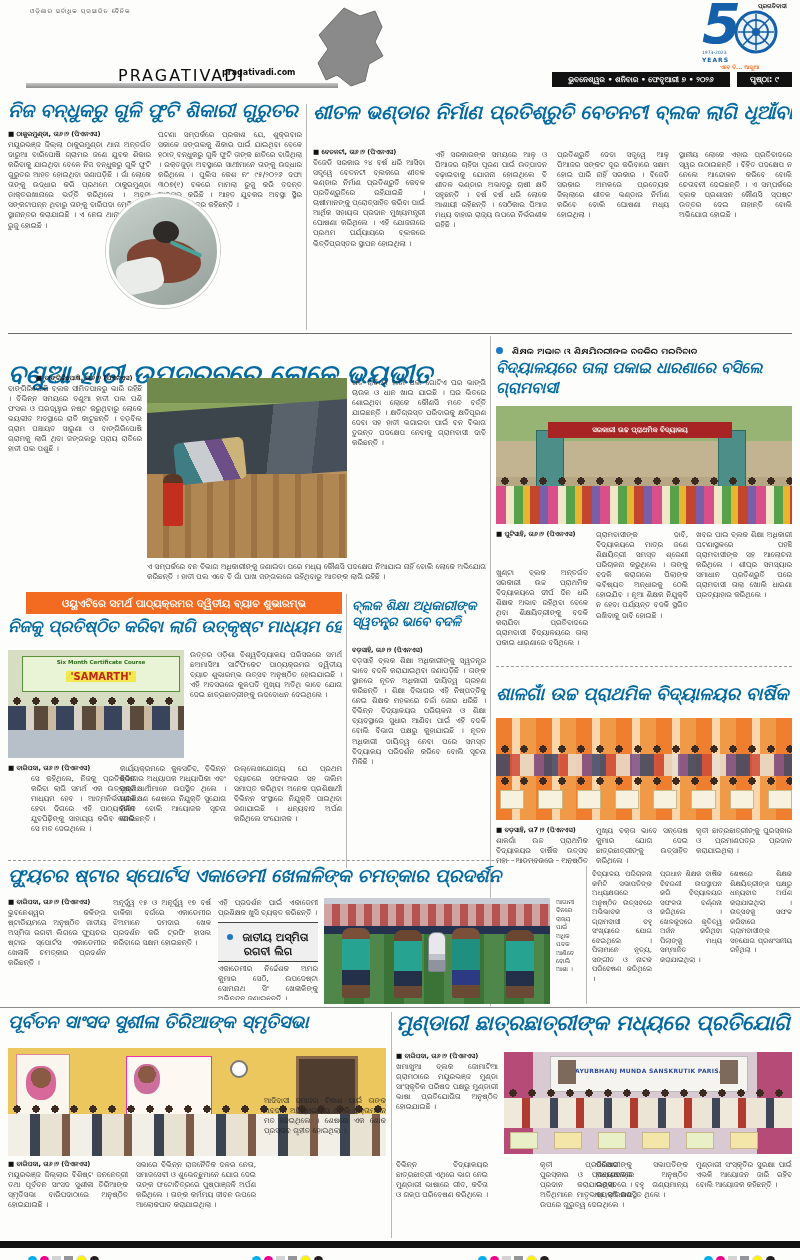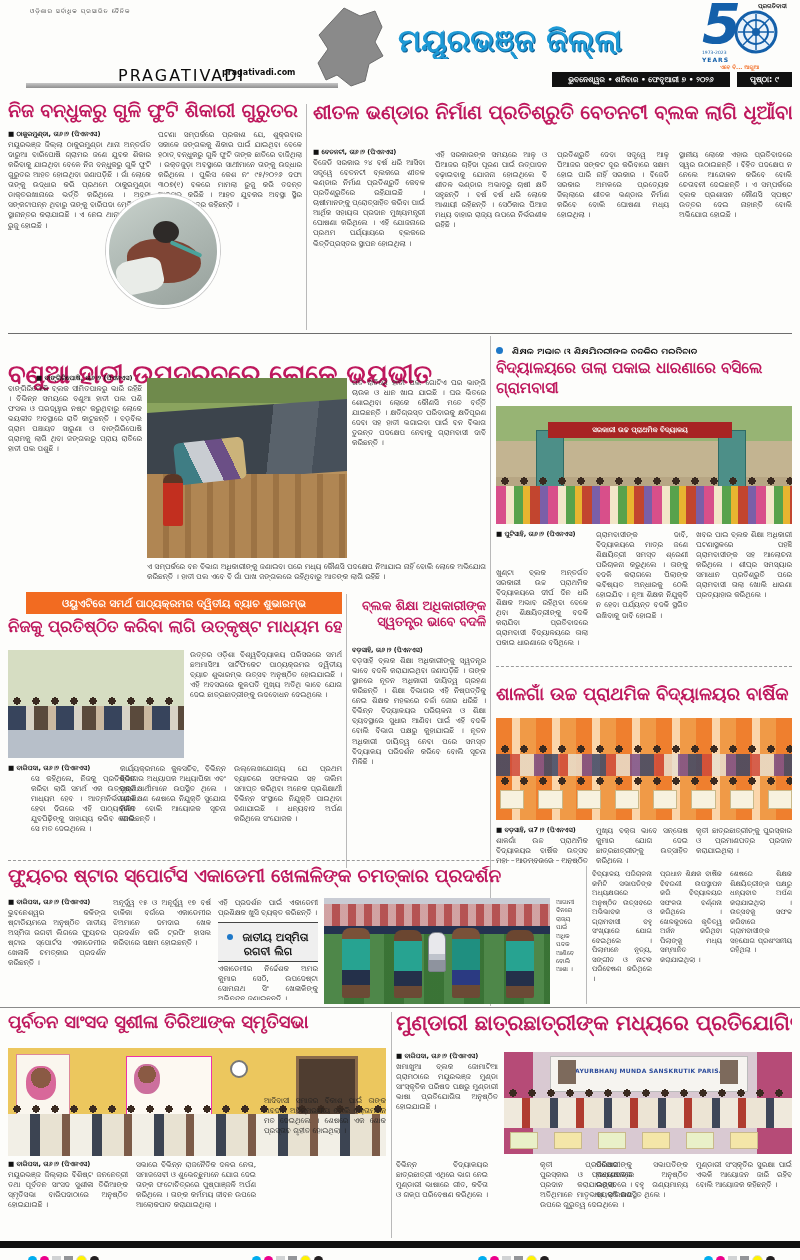--- a/index.html
+++ b/index.html
@@ -1,19 +1,19 @@
 <!DOCTYPE html>
 <html><head>
 <meta charset="utf-8">
 <style>
   html,body{margin:0;padding:0;}
   body{width:800px;height:1260px;position:relative;background:#fdfdfb;
        font-family:"DejaVu Sans",sans-serif;color:#1a1a1a;overflow:hidden;}
   .abs{position:absolute;}
-  .hl{font-weight:800;color:#be185d;line-height:1.08;letter-spacing:-0.2px;overflow:hidden;}
+  .hl{font-weight:800;color:#0369a1;line-height:1.08;letter-spacing:-0.2px;overflow:hidden;font-style:italic;}
   .hl1{white-space:nowrap;}
   .byline{font-size:6.6px;font-weight:700;color:#111;}
   .bt{font-size:7.4px;line-height:1.36;text-align:justify;color:#232323;overflow:hidden;}
   .vrule{width:1px;background:#b9b9b9;}
   .hrule{height:1px;background:#6d6d6d;}
   .dashrule{height:0;border-top:1px dashed #9a9a9a;}
   .photo{position:absolute;overflow:hidden;background:#cfcfc7;}
   .kicker-dot{display:inline-block;width:7px;height:7px;border-radius:50%;background:#1e78c8;margin-right:4px;vertical-align:middle;}
   .head-row{background-image:radial-gradient(circle 4px at 9px 5px,#3a2a20 92%,transparent 95%);background-size:19px 12px;background-repeat:repeat-x;}
   .cert{background:#f7f2df;border:1px solid #c9b98a;}
@@ -27,21 +27,20 @@
   <div class="abs" style="left:30px;top:7px;font-size:6px;color:#333;letter-spacing:1px;">ଓଡ଼ିଶାର ସର୍ବାଧିକ ପ୍ରସାରିତ ଦୈନିକ</div>
   <div class="abs" style="left:118px;top:66px;font-size:16px;font-weight:400;letter-spacing:2px;color:#0b0b0b;text-align:center;">PRAGATIVADI</div>
   <div class="abs" style="left:222px;top:68px;font-size:8px;font-weight:700;color:#0b0b0b;">pragativadi.com</div>
   <div class="abs" style="left:26px;top:83px;width:312px;height:5px;background:linear-gradient(#c7c7c7,#8f8f8f);"></div>
 
   <div class="abs" style="left:306px;top:5px;width:82px;height:84px;">
     <svg width="82" height="84" viewBox="0 0 82 84">
       <path d="M38,3 L54,11 L69,6 L76,22 L69,37 L77,51 L63,59 L59,76 L45,81 L31,70 L20,75 L12,58 L22,44 L13,30 L25,17 Z" fill="#8a8a8a" stroke="#6e6e6e" stroke-width="1"></path>
     </svg>
   </div>
-  <div class="abs" style="left:398px;top:22px;width:290px;font-size:31px;font-weight:900;color:#1e9ad6;white-space:nowrap;overflow:hidden;text-shadow:1px 1px 0 #0d5e93;">ମୟୂରଭଞ୍ଜ ଜିଲ୍ଲା</div>
 
   <div class="abs" style="left:700px;top:2px;width:94px;height:68px;">
     <span style="position:absolute;left:2px;top:-6px;font-size:56px;font-weight:900;color:#1460aa;font-style:italic;line-height:1;">5</span>
     <span class="abs" style="left:34px;top:8px;">
       <svg width="44" height="44" viewBox="0 0 44 44">
         <circle cx="22" cy="22" r="20" fill="#eaf3fb" stroke="#1460aa" stroke-width="3"></circle>
         <circle cx="22" cy="22" r="12" fill="none" stroke="#1460aa" stroke-width="2"></circle>
         <circle cx="22" cy="22" r="4" fill="#1460aa"></circle>
         <g stroke="#1460aa" stroke-width="1.5">
           <line x1="22" y1="4" x2="22" y2="40"></line>
@@ -120,35 +119,39 @@
   <div class="abs byline" style="left:496px;top:530px;width:140px;">■ ପୁଟିସାହି, ତା୬।୨ (ପିଏନଏସ)</div>
   <div class="abs bt" style="left:496px;top:540px;width:92px;height:118px;margin-top:28px;">ଖୁଣ୍ଟା ବ୍ଲକ ଅନ୍ତର୍ଗତ ସରକାରୀ ଉଚ୍ଚ ପ୍ରାଥମିକ ବିଦ୍ୟାଳୟରେ ଦୀର୍ଘ ଦିନ ଧରି ଶିକ୍ଷକ ଅଭାବ ରହିଥିବା ବେଳେ ଥିବା ଶିକ୍ଷୟିତ୍ରୀଙ୍କୁ ବଦଳି କରାଯିବା ପ୍ରତିବାଦରେ ଗ୍ରାମବାସୀ ବିଦ୍ୟାଳୟରେ ତାଲା ପକାଇ ଧାରଣାରେ ବସିଥିଲେ ।</div>
   <div class="abs bt" style="left:596px;top:530px;width:92px;height:128px;">ଗ୍ରାମବାସୀଙ୍କ ଦାବି, ବିଦ୍ୟାଳୟରେ ମାତ୍ର ଜଣେ ଶିକ୍ଷୟିତ୍ରୀ ସମସ୍ତ ଶ୍ରେଣୀ ପରିଚାଳନା କରୁଥିଲେ । ତାଙ୍କୁ ବଦଳି କରାଗଲେ ପିଲାଙ୍କ ଭବିଷ୍ୟତ ଅନ୍ଧାରକୁ ଠେଲି ହୋଇଯିବ । ନୂଆ ଶିକ୍ଷକ ନିଯୁକ୍ତି ନ ହେବା ପର୍ଯ୍ୟନ୍ତ ବଦଳି ସ୍ଥଗିତ ରଖିବାକୁ ଦାବି ହୋଇଛି ।</div>
   <div class="abs bt" style="left:696px;top:530px;width:96px;height:128px;">ଖବର ପାଇ ବ୍ଲକ ଶିକ୍ଷା ଅଧିକାରୀ ଘଟଣାସ୍ଥଳରେ ପହଞ୍ଚି ଗ୍ରାମବାସୀଙ୍କ ସହ ଆଲୋଚନା କରିଥିଲେ । ଶୀଘ୍ର ସମସ୍ୟାର ସମାଧାନ ପ୍ରତିଶ୍ରୁତି ପରେ ଗ୍ରାମବାସୀ ତାଲା ଖୋଲି ଧାରଣା ପ୍ରତ୍ୟାହାର କରିଥିଲେ ।</div>
 </div>
 
 <div>
   <div class="abs" style="left:26px;top:592px;width:316px;height:22px;background:#f26b21;color:#fff;font-size:10.5px;font-weight:800;text-align:center;line-height:22px;overflow:hidden;">ଓୟୁଏଟିରେ ସମର୍ଥ ପାଠ୍ୟକ୍ରମର ଦ୍ୱିତୀୟ ବ୍ୟାଚ ଶୁଭାରମ୍ଭ</div>
   <div class="abs hl hl1" style="left:8px;top:618px;width:334px;height:28px;font-size:16.5px;">ନିଜକୁ ପ୍ରତିଷ୍ଠିତ କରିବା ଲାଗି ଉତ୍କୃଷ୍ଟ ମାଧ୍ୟମ ହେଉଛି ସମର୍ଥ</div>
   <div class="photo" style="left:8px;top:650px;width:176px;height:108px;background:linear-gradient(#d6ddc2 0 62%,#9aa4b0 62%);">
+    <div class="abs" style="left:14px;top:6px;width:156px;height:34px;background:#e9f3d6;border:1px solid #5a8f3c;text-align:center;overflow:hidden;">
+      <div style="font-size:5.5px;color:#2f6b1f;font-weight:700;margin-top:2px;">Six Month Certificate Course</div>
+      <div style="display:inline-block;font-size:10px;color:#c2271c;font-weight:900;background:#f4e84e;padding:0 4px;margin-top:1px;">'SAMARTH'</div>
+    </div>
     <div class="abs head-row" style="left:0;top:46px;width:176px;height:12px;"></div>
     <div class="abs" style="left:0;top:56px;width:176px;height:24px;background:repeating-linear-gradient(90deg,#37445c 0 18px,#d8d3c6 18px 26px,#5a4a3c 26px 40px,#cbb9a0 40px 48px);"></div>
     <div class="abs" style="left:0;top:80px;width:176px;height:28px;background:#b7bfc9;"></div>
   </div>
   <div class="abs bt" style="left:190px;top:650px;width:152px;height:108px;">ଉତ୍ତର ଓଡ଼ିଶା ବିଶ୍ୱବିଦ୍ୟାଳୟ ପରିସରରେ ସମର୍ଥ ଛଅମାସିଆ ସାର୍ଟିଫିକେଟ ପାଠ୍ୟକ୍ରମର ଦ୍ୱିତୀୟ ବ୍ୟାଚ ଶୁଭାରମ୍ଭ ଉତ୍ସବ ଅନୁଷ୍ଠିତ ହୋଇଯାଇଛି । ଏହି ଅବସରରେ କୁଳପତି ମୁଖ୍ୟ ଅତିଥି ଭାବେ ଯୋଗ ଦେଇ ଛାତ୍ରଛାତ୍ରୀଙ୍କୁ ଉଦବୋଧନ ଦେଇଥିଲେ ।</div>
   <div class="abs byline" style="left:8px;top:764px;width:140px;">■ ବାରିପଦା, ତା୬।୨ (ପିଏନଏସ)</div>
   <div class="abs bt" style="left:8px;top:774px;width:104px;height:94px;margin-left:23px;">ସେ କହିଥିଲେ, ନିଜକୁ ପ୍ରତିଷ୍ଠିତ କରିବା ଲାଗି ସମର୍ଥ ଏକ ଉତ୍କୃଷ୍ଟ ମାଧ୍ୟମ ହେବ । ଆତ୍ମନିର୍ଭରଶୀଳ ହେବା ଦିଗରେ ଏହି ପାଠ୍ୟକ୍ରମ ଯୁବପିଢ଼ିଙ୍କୁ ସାହାଯ୍ୟ କରିବ ବୋଲି ସେ ମତ ଦେଇଥିଲେ ।</div>
   <div class="abs bt" style="left:120px;top:764px;width:106px;height:104px;font-family:Liberation Serif, serif;">କାର୍ଯ୍ୟକ୍ରମରେ କୁଳସଚିବ, ବିଭିନ୍ନ ବିଭାଗର ଅଧ୍ୟାପକ ଅଧ୍ୟାପିକା ଏବଂ ପ୍ରଶିକ୍ଷାର୍ଥୀମାନେ ଉପସ୍ଥିତ ଥିଲେ । ପ୍ରଶିକ୍ଷଣ ଶେଷରେ ନିଯୁକ୍ତି ସୁଯୋଗ ମିଳିବ ବୋଲି ଆୟୋଜକ ସୂଚନା ଦେଇଛନ୍ତି ।</div>
   <div class="abs bt" style="left:234px;top:764px;width:108px;height:104px;">ଉଲ୍ଲେଖଯୋଗ୍ୟ ଯେ ପ୍ରଥମ ବ୍ୟାଚରେ ସଫଳତାର ସହ ତାଲିମ ସମାପ୍ତ କରିଥିବା ଅନେକ ପ୍ରଶିକ୍ଷାର୍ଥୀ ବିଭିନ୍ନ ସଂସ୍ଥାରେ ନିଯୁକ୍ତି ପାଇଥିବା ଜଣାଯାଇଛି । ଧନ୍ୟବାଦ ଅର୍ପଣ କରିଥିଲେ ସଂଯୋଜକ ।</div>
 </div>
 
 <div class="abs vrule" style="left:346px;top:594px;height:274px;"></div>
 
 <div>
-  <div class="abs hl" style="left:352px;top:598px;width:134px;height:42px;font-size:13px;line-height:1.25;text-align:right;">ବ୍ଲକ ଶିକ୍ଷା ଅଧିକାରୀଙ୍କ ସ୍ୱତନ୍ତ୍ର ଭାବେ ବଦଳି</div>
+  <div class="abs hl" style="left:352px;top:598px;width:134px;height:42px;font-size:13px;line-height:1.25;text-align:left;">ବ୍ଲକ ଶିକ୍ଷା ଅଧିକାରୀଙ୍କ ସ୍ୱତନ୍ତ୍ର ଭାବେ ବଦଳି</div>
   <div class="abs byline" style="left:352px;top:646px;width:134px;">ବଡ଼ସାହି, ତା୬।୨ (ପିଏନଏସ)</div>
   <div class="abs bt" style="left:352px;top:656px;width:134px;height:212px;">ବଡ଼ସାହି ବ୍ଲକ ଶିକ୍ଷା ଅଧିକାରୀଙ୍କୁ ସ୍ୱତନ୍ତ୍ର ଭାବେ ବଦଳି କରାଯାଇଥିବା ଜଣାପଡ଼ିଛି । ତାଙ୍କ ସ୍ଥାନରେ ନୂତନ ଅଧିକାରୀ ଦାୟିତ୍ୱ ଗ୍ରହଣ କରିଛନ୍ତି । ଶିକ୍ଷା ବିଭାଗର ଏହି ନିଷ୍ପତ୍ତିକୁ ନେଇ ଶିକ୍ଷକ ମହଲରେ ଚର୍ଚ୍ଚା ଜୋର ଧରିଛି । ବିଭିନ୍ନ ବିଦ୍ୟାଳୟର ପରିଚାଳନା ଓ ଶିକ୍ଷା ବ୍ୟବସ୍ଥାରେ ସୁଧାର ଆଣିବା ପାଇଁ ଏହି ବଦଳି ବୋଲି ବିଭାଗ ପକ୍ଷରୁ କୁହାଯାଇଛି । ନୂତନ ଅଧିକାରୀ ଦାୟିତ୍ୱ ନେବା ପରେ ସମସ୍ତ ବିଦ୍ୟାଳୟ ପରିଦର୍ଶନ କରିବେ ବୋଲି ସୂଚନା ମିଳିଛି ।</div>
 </div>
 
 <div>
   <div class="abs dashrule" style="left:496px;top:666px;width:296px;"></div>
   <div class="abs hl hl1" style="left:496px;top:684px;width:296px;height:28px;font-size:18px;">ଶାଳଗାଁ ଉଚ୍ଚ ପ୍ରାଥମିକ ବିଦ୍ୟାଳୟର ବାର୍ଷିକ ଉତ୍ସବ</div>
   <div class="photo" style="left:496px;top:718px;width:296px;height:102px;background:repeating-linear-gradient(90deg,#ef7f2e 0 16px,#fbd6ab 16px 24px,#f09a47 24px 40px);">
     <div class="abs head-row" style="left:0;top:26px;width:296px;height:12px;"></div>
     <div class="abs" style="left:0;top:36px;width:296px;height:22px;background:repeating-linear-gradient(90deg,#3c4666 0 14px,#cf4a3a 14px 24px,#e8dfcf 24px 38px,#7a4f8a 38px 48px);opacity:.85;"></div>

